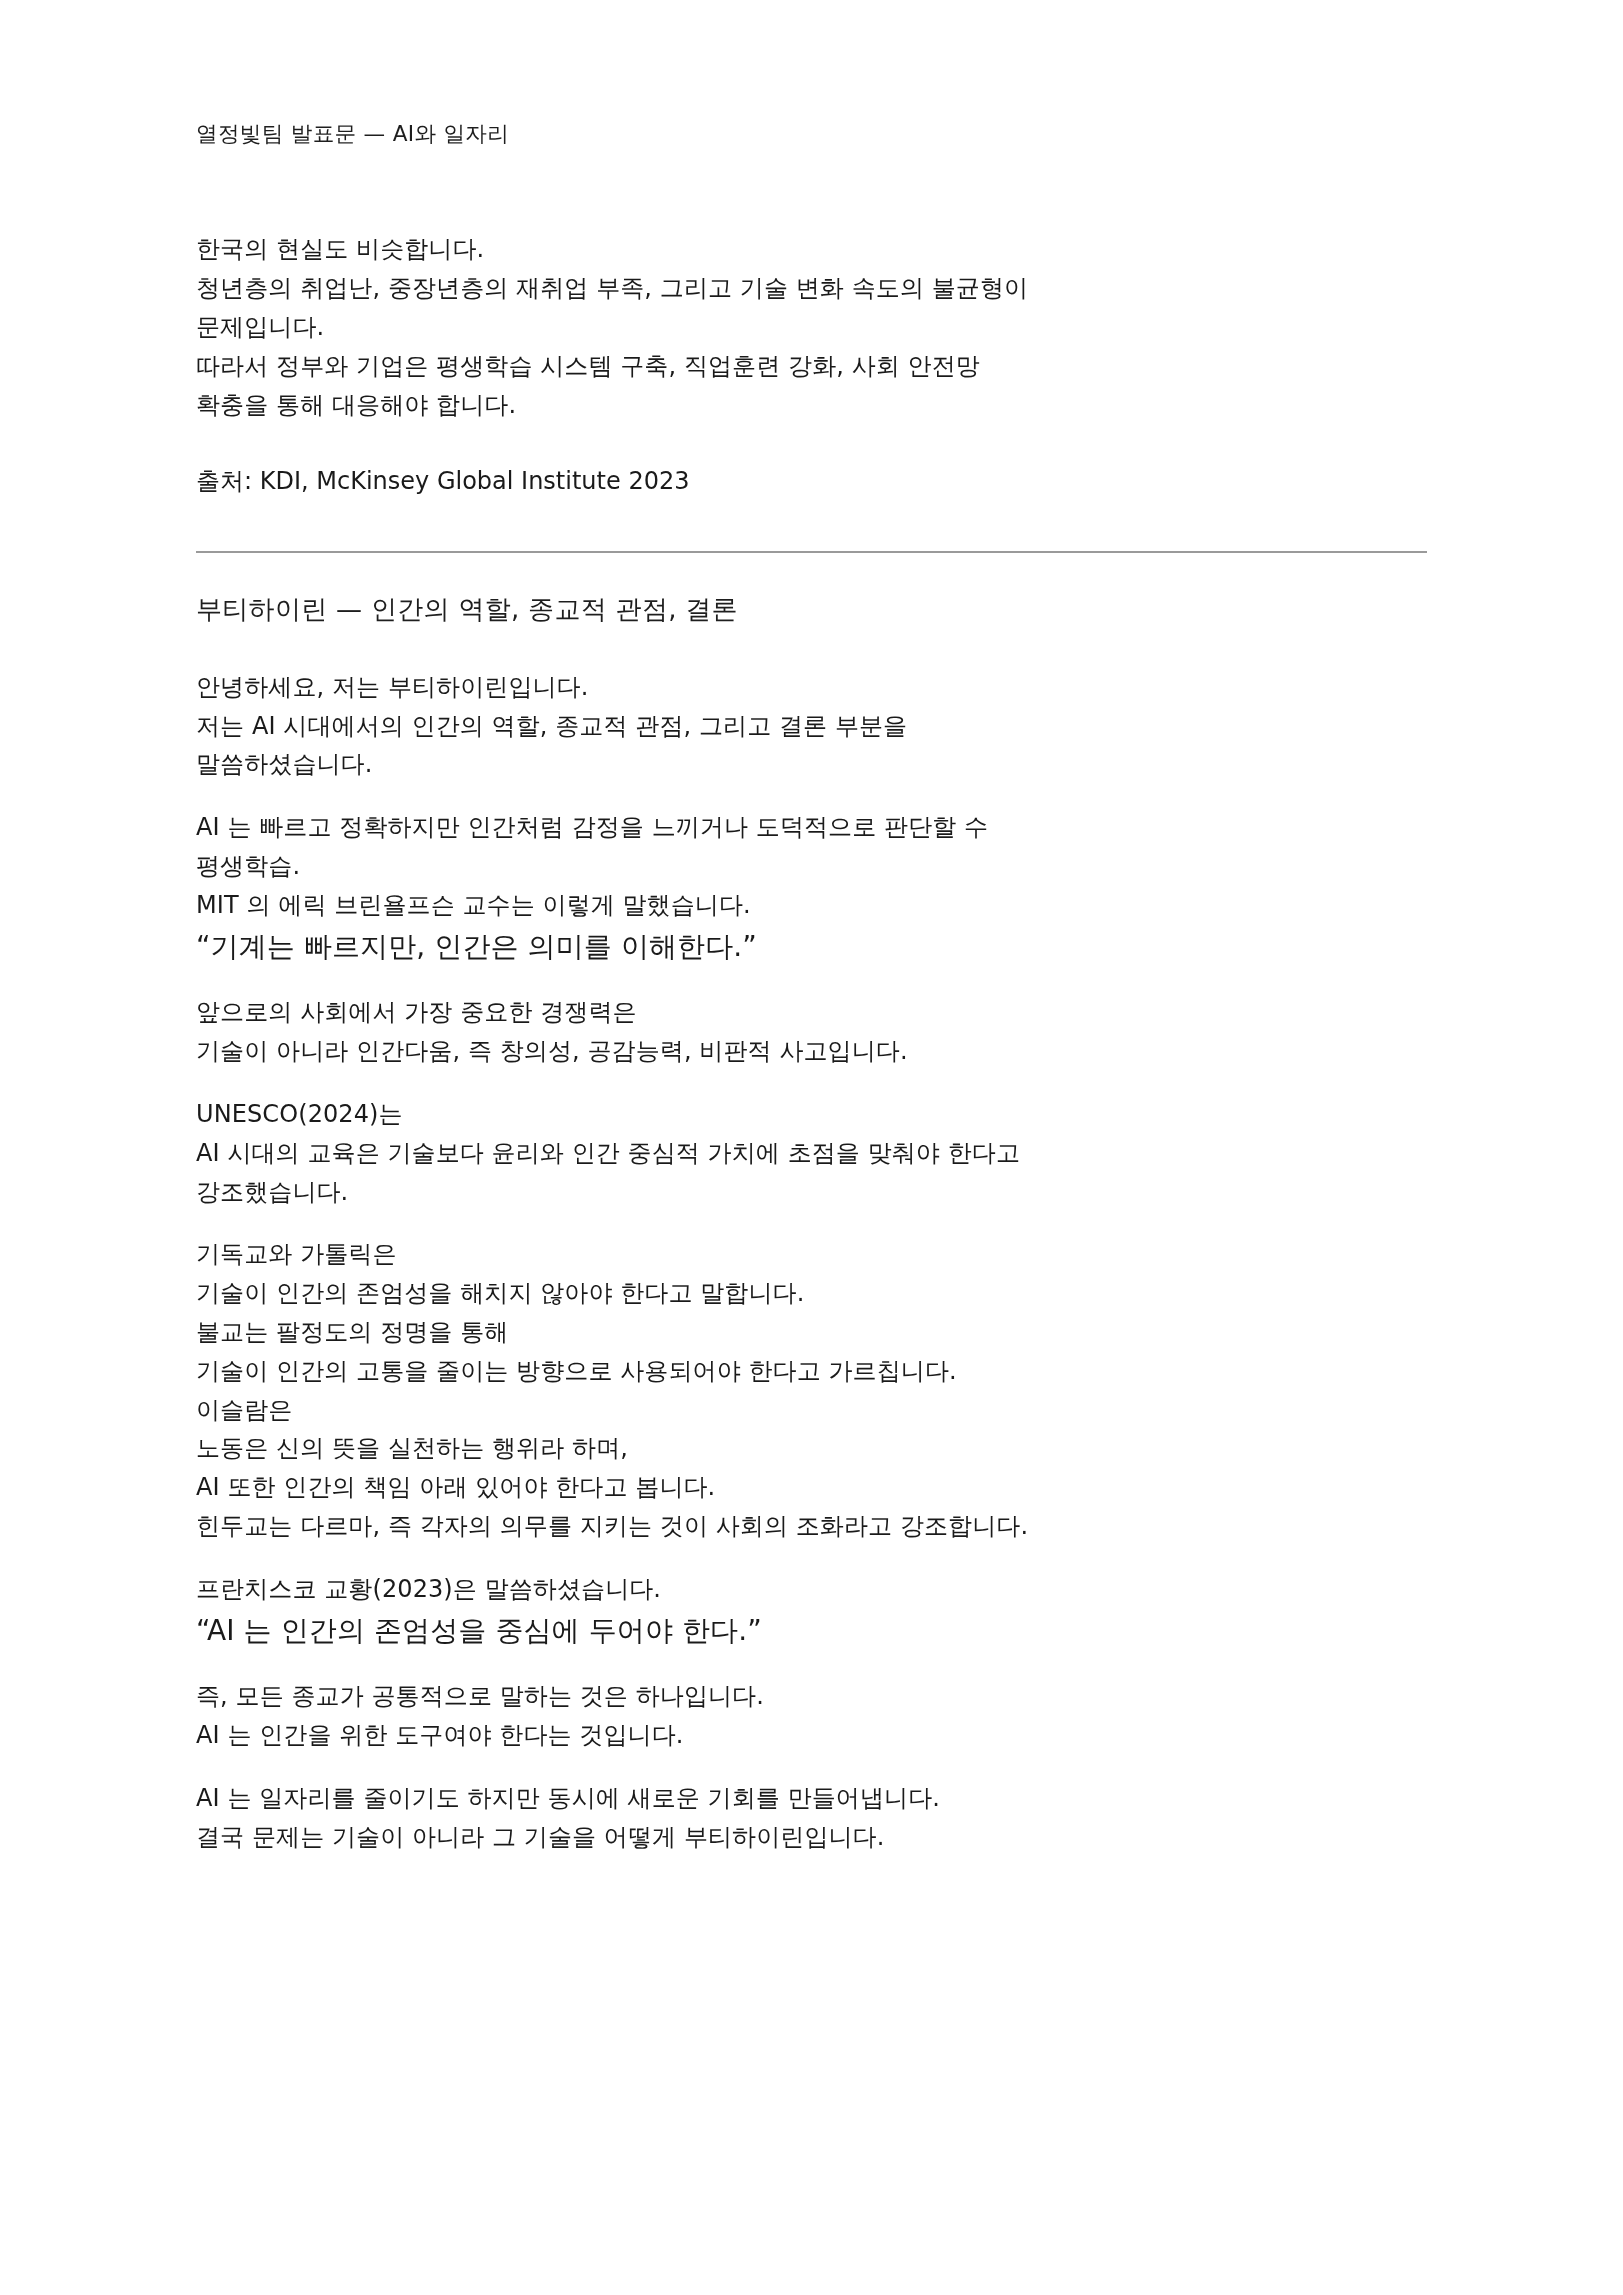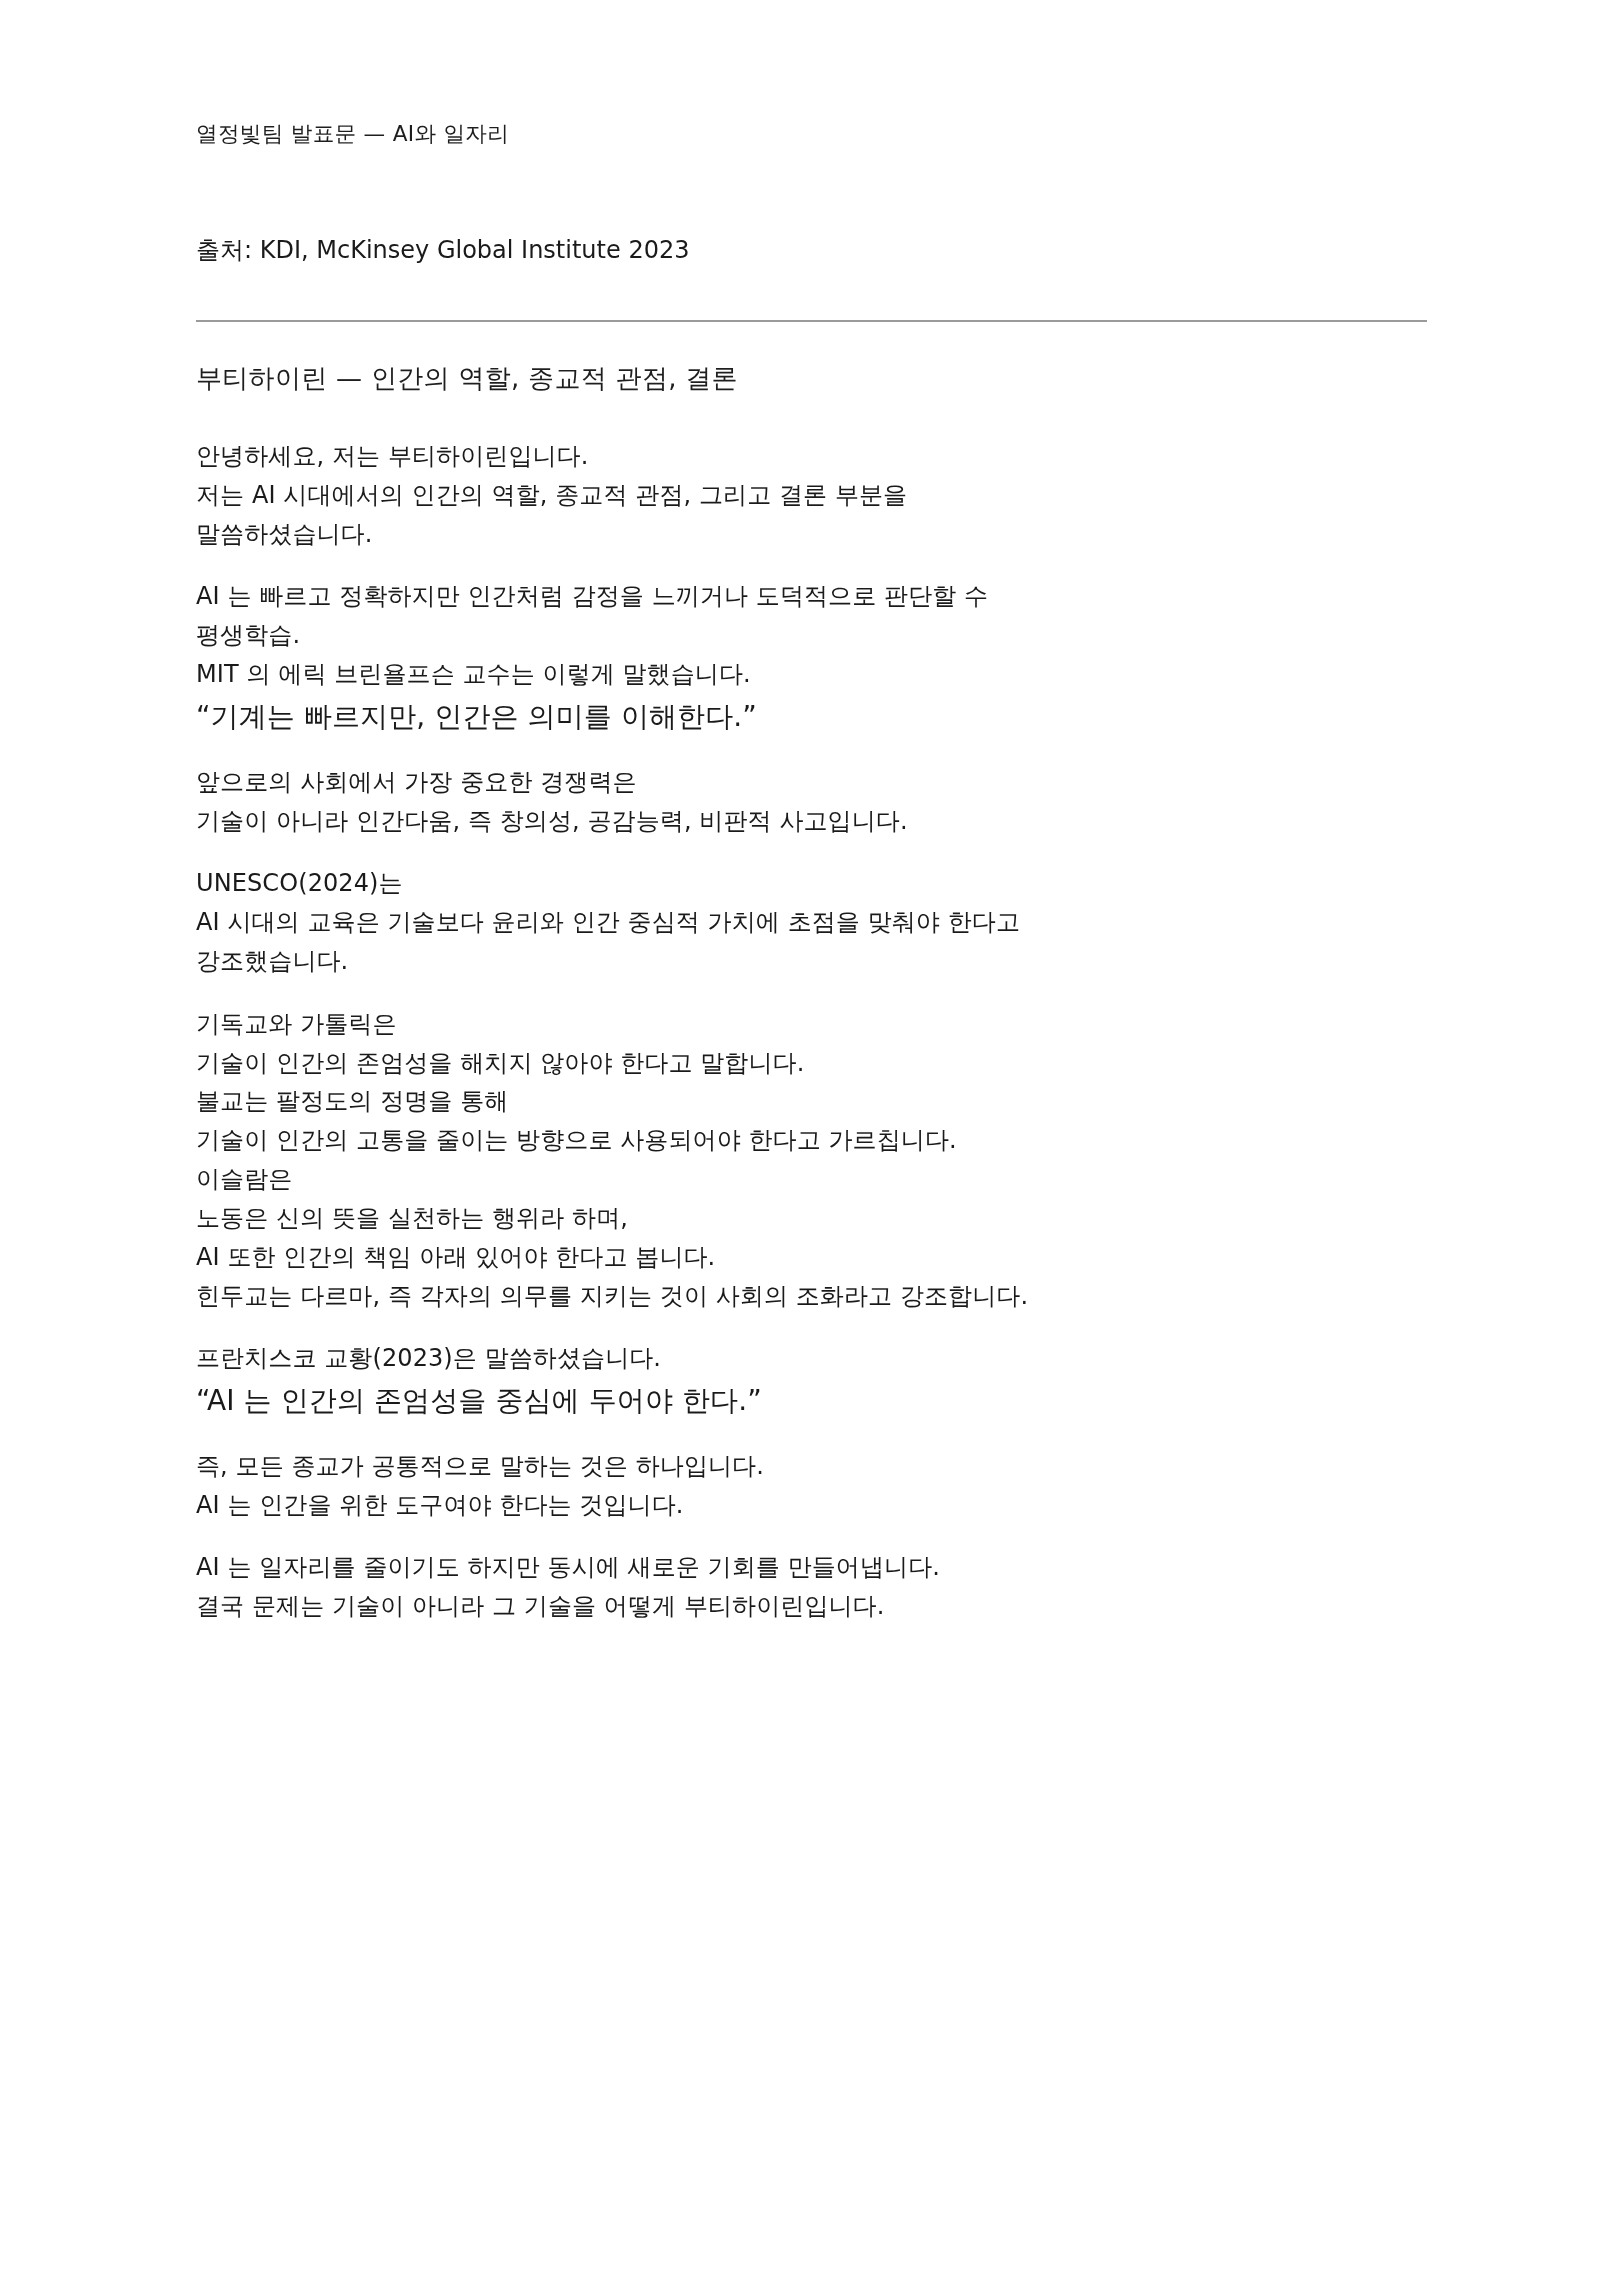--- a/index.html
+++ b/index.html
@@ -18,21 +18,21 @@
     width: 1623px;
     height: 2295px;
     padding: 118px 196px 0 196px;
     background: #ffffff;
   }
   .doc-header {
     font-size: 21.6px;
     line-height: 1.5;
     color: #1e1e1e;
     letter-spacing: 0.3px;
-    margin-bottom: 44px;
+    margin-bottom: 80px;
   }
   .block {
     font-size: 24px;
     line-height: 1.62;
     color: #1a1a1a;
     letter-spacing: 0.1px;
   }
   .block p {
     margin: 0;
   }
@@ -61,20 +61,27 @@
     line-height: 1.62;
   }
 </style>
 </head>
 <body>
 
 <div class="page">
 
   <div class="doc-header">열정빛팀 발표문 — AI와 일자리</div>
 
+  <div class="block">
+    <p>한국의 현실도 비슷합니다.</p>
+    <p>청년층의 취업난, 중장년층의 재취업 부족, 그리고 기술 변화 속도의 불균형이</p>
+    <p>문제입니다.</p>
+    <p>따라서 정부와 기업은 평생학습 시스템 구축, 직업훈련 강화, 사회 안전망</p>
+    <p>확충을 통해 대응해야 합니다.</p>
+  </div>
 
   <div class="spacer-md"></div>
 
   <div class="source-line">출처: KDI, McKinsey Global Institute 2023</div>
 
   <hr class="divider">
 
   <div class="section-title">부티하이린 — 인간의 역할, 종교적 관점, 결론</div>
 
   <div class="block">

